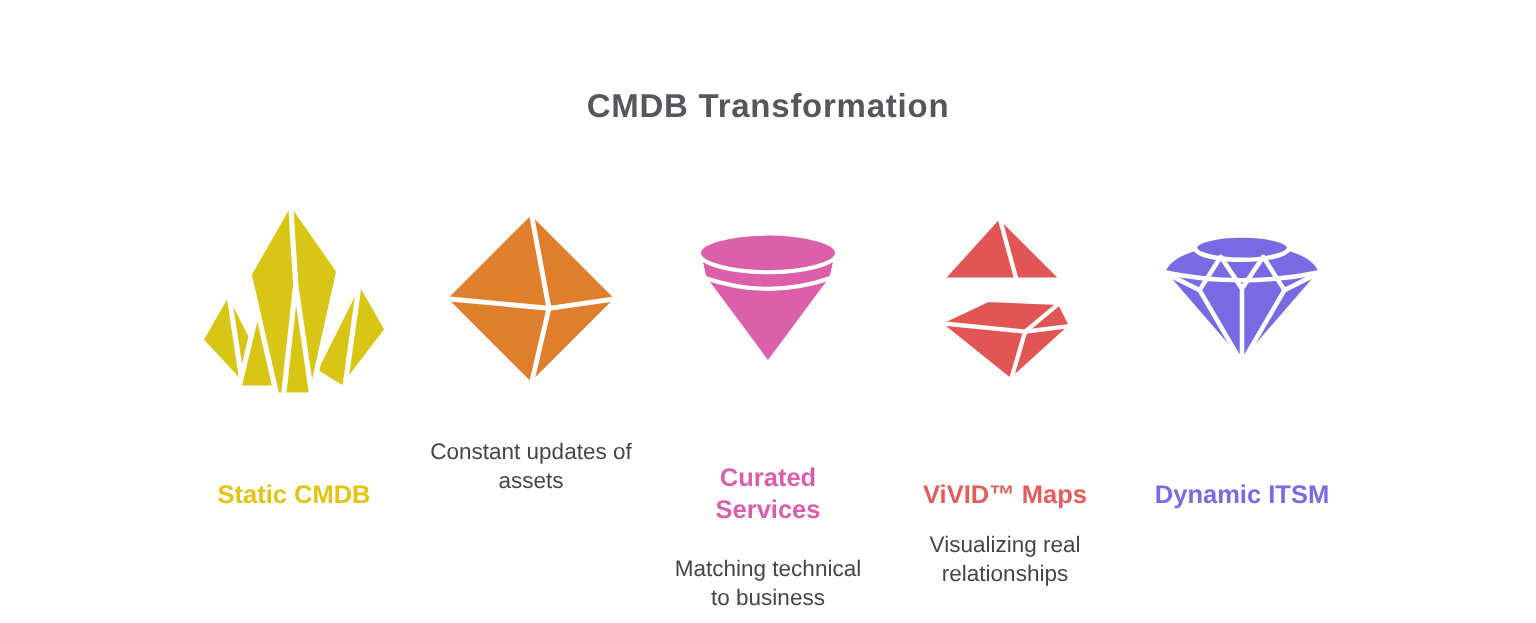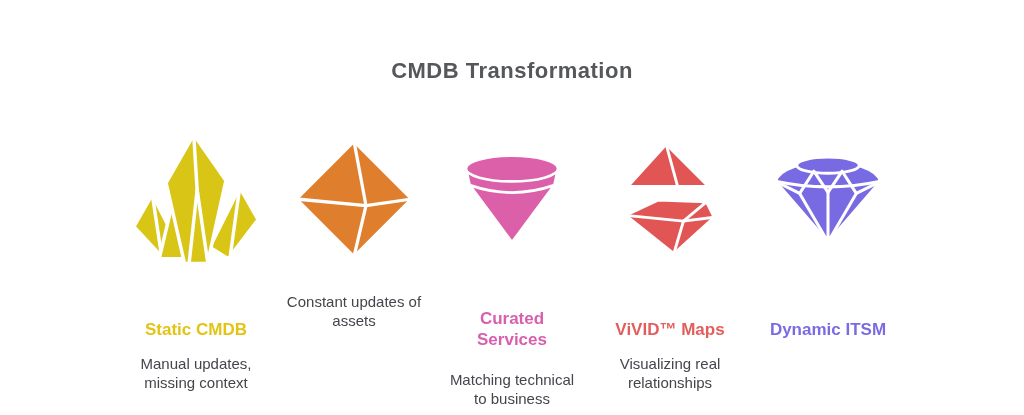--- a/index.html
+++ b/index.html
@@ -106,22 +106,20 @@
           <line class="edge" x1="98" y1="50" x2="90" y2="108"></line>
           <polygon class="gem" points="38,70 28,112 50,112 46,74"></polygon>
           <polygon class="gem" points="58,4 34,46 50,116 70,116 86,44"></polygon>
           <polyline class="edge" points="58,4 61,52 54,116"></polyline>
           <line class="edge" x1="61" y1="52" x2="70" y2="114"></line>
         </svg>
       </div>
       <div class="label-zone">
         <h3 class="stage-label">Static CMDB</h3>
       </div>
-      <p class="stage-desc">Manual updates,
-missing context</p>
     </div>
 
     <div class="stage two-line" style="--icon-color: #df7f2e; --label-color: #e08138;">
       <div class="icon-box">
         <svg class="gem-svg" width="122" height="122" viewBox="4 4 112 112" xmlns="http://www.w3.org/2000/svg">
           <polygon class="gem" points="60,7 113,60 60,113 7,60"></polygon>
           <line class="edge" x1="60" y1="7" x2="71" y2="66"></line>
           <line class="edge" x1="7" y1="60" x2="71" y2="66"></line>
           <line class="edge" x1="71" y1="66" x2="60" y2="113"></line>
           <line class="edge" x1="71" y1="66" x2="113" y2="60"></line>

